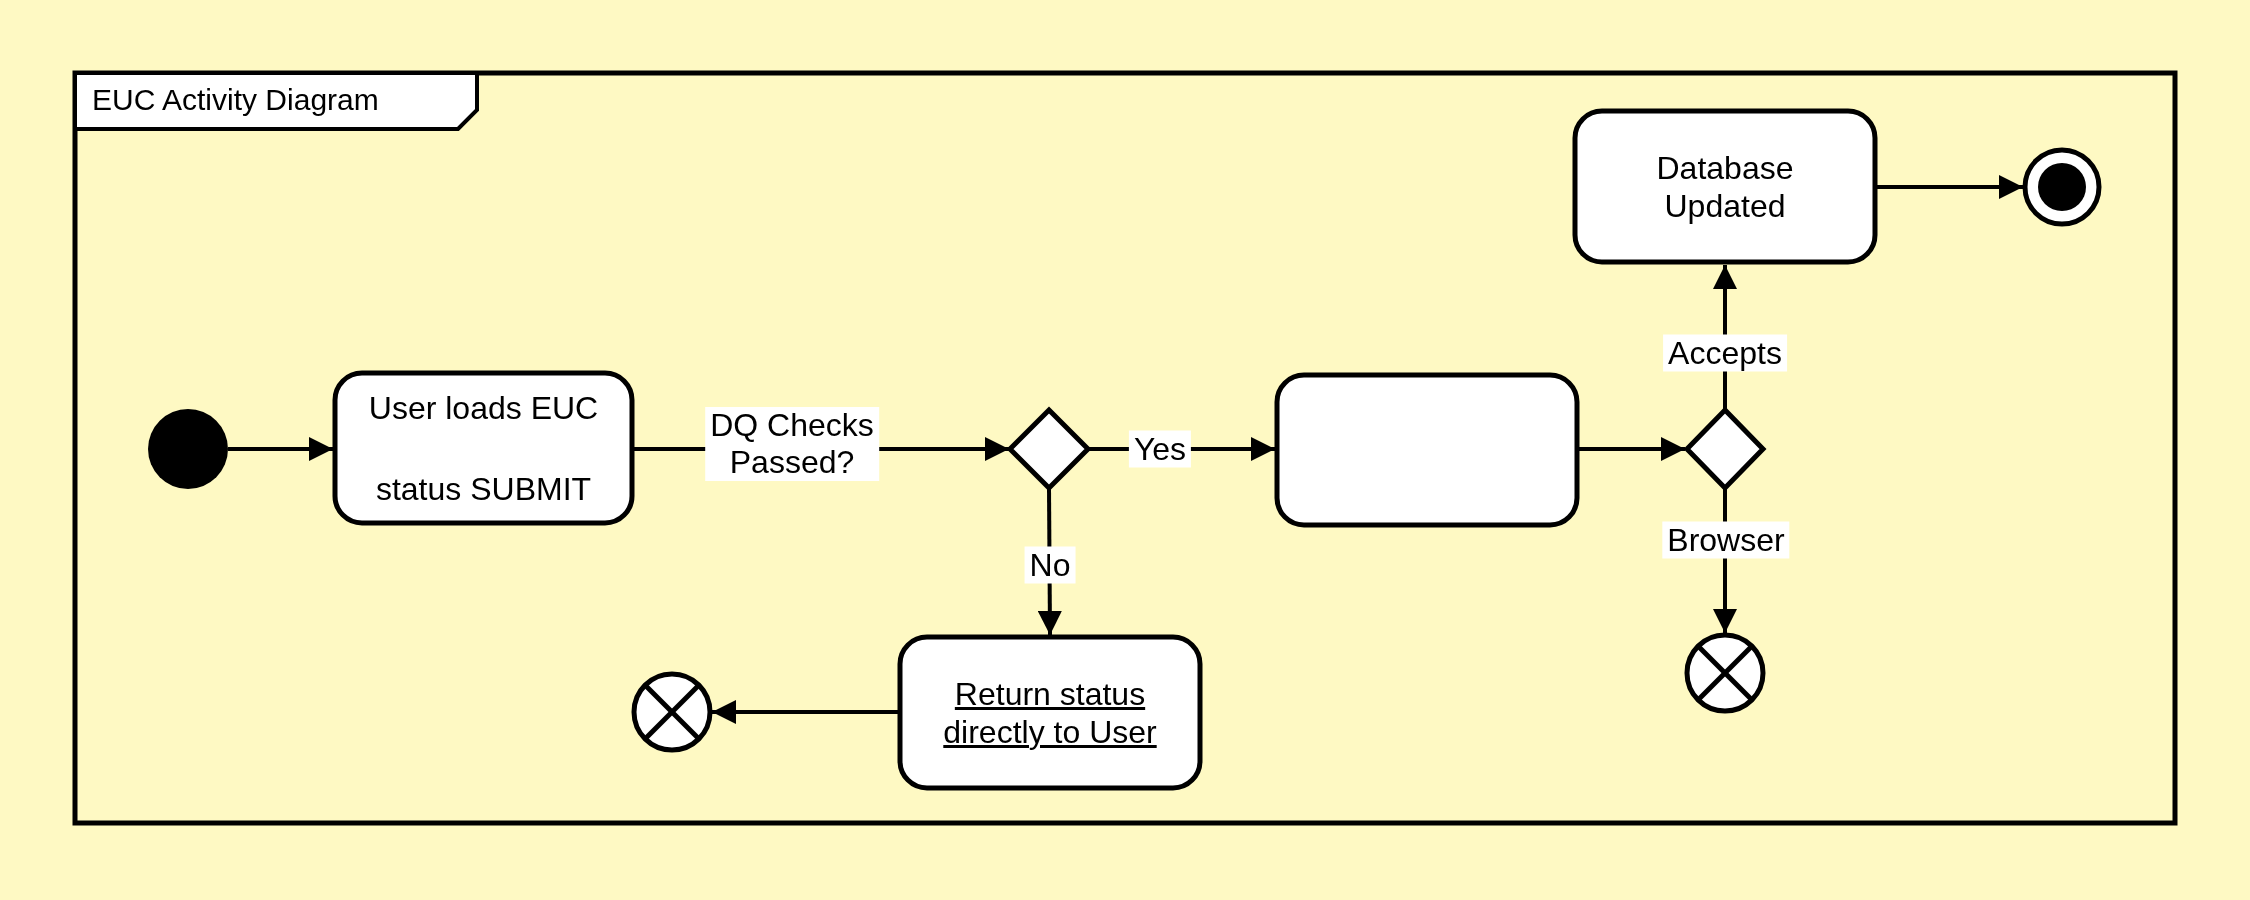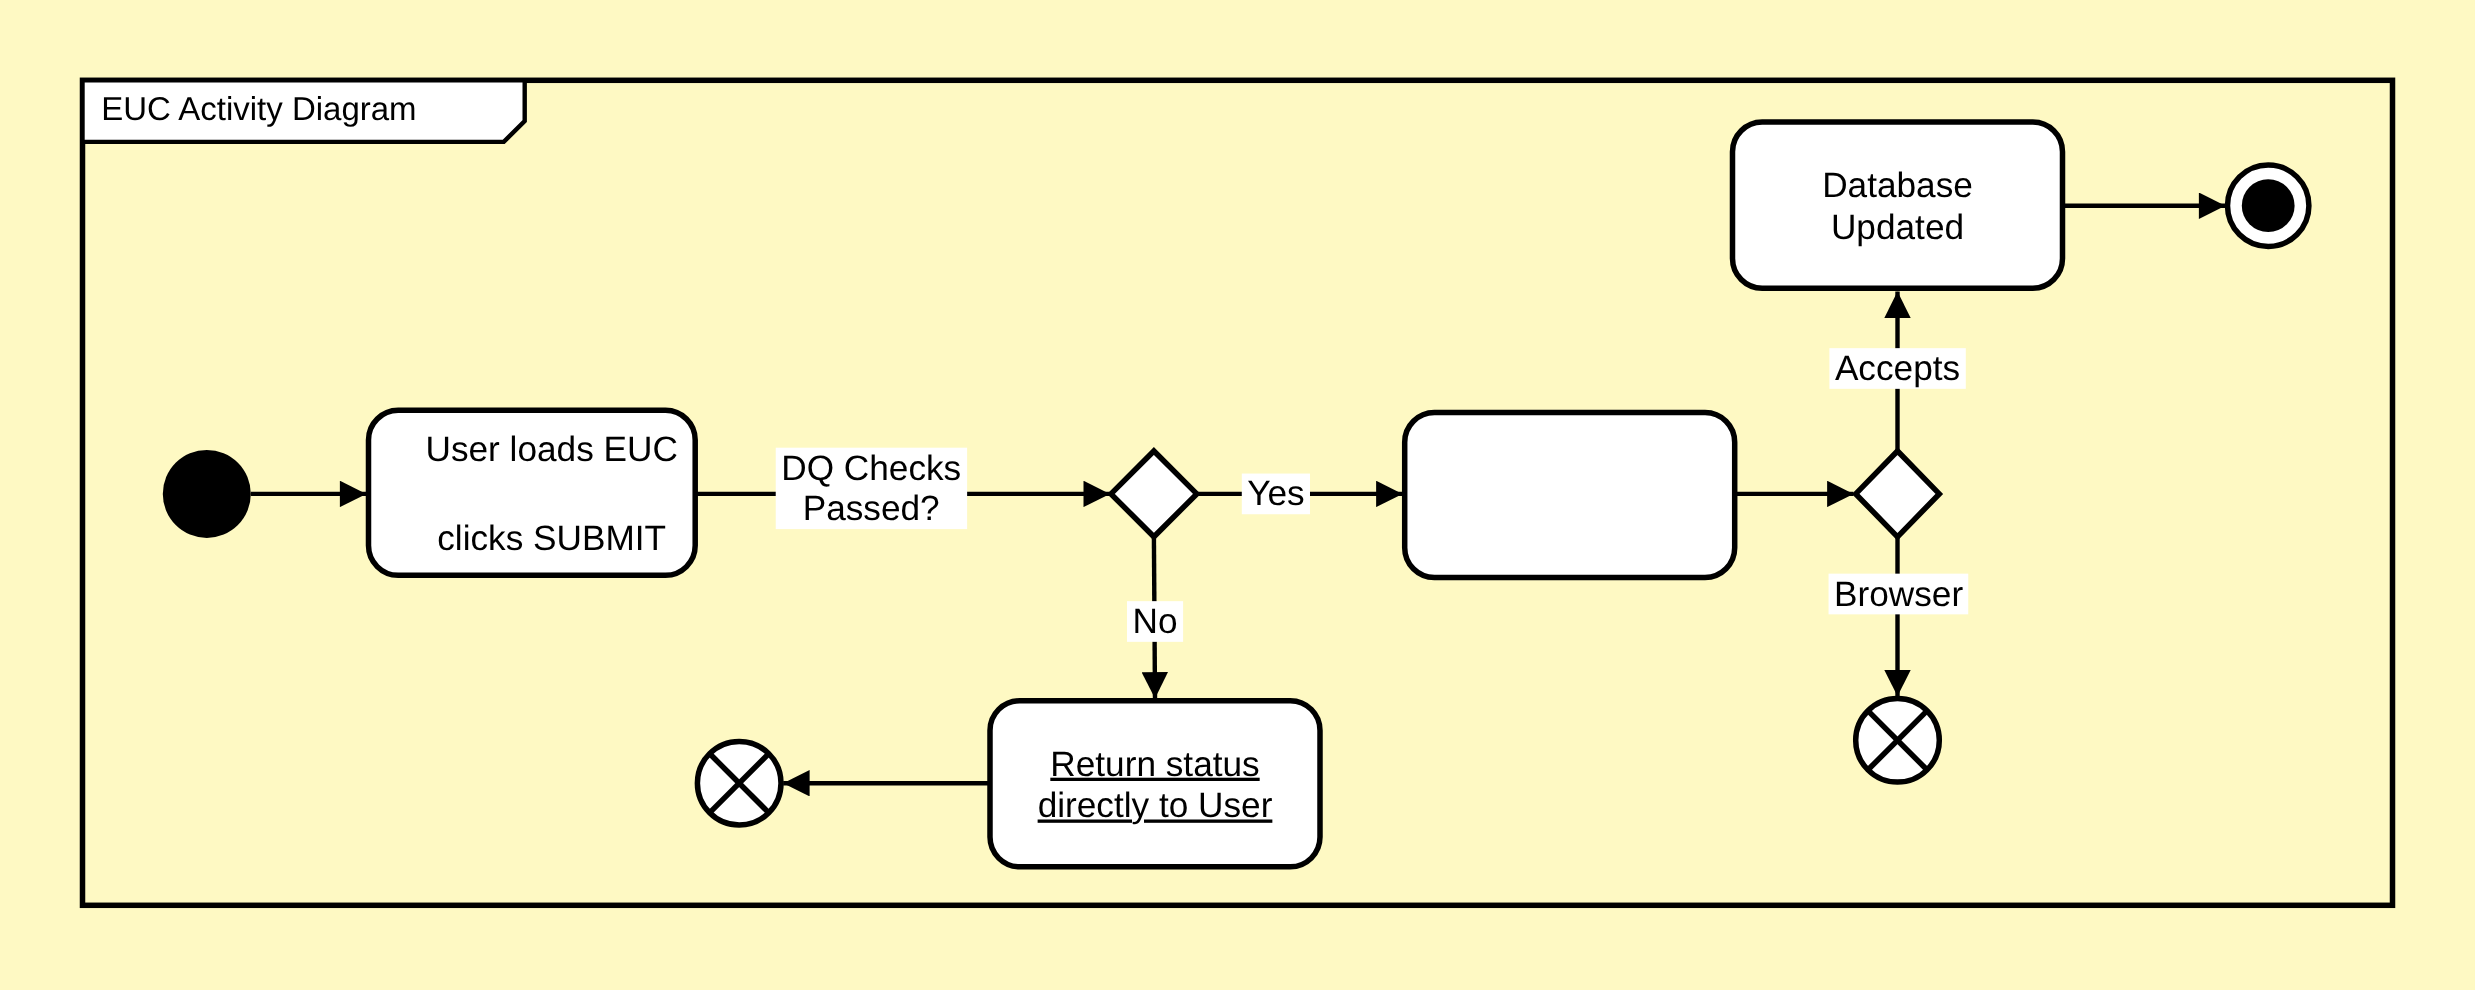--- a/index.html
+++ b/index.html
@@ -105,23 +105,23 @@
 
     <g>
       <circle cx="1725" cy="673" r="38" fill="#ffffff" stroke="#000000" stroke-width="5"></circle>
       <line x1="1698" y1="646" x2="1752" y2="700" stroke="#000000" stroke-width="5"></line>
       <line x1="1752" y1="646" x2="1698" y2="700" stroke="#000000" stroke-width="5"></line>
     </g>
   </svg>
 
   <div class="frame-title">EUC Activity Diagram</div>
 
-  <div class="node-label" style="left:353px; top:373px; width:297px; height:150px;gap:43px;">
+  <div class="node-label" style="left:335px; top:373px; width:297px; height:150px;gap:43px;">
     <span>User loads EUC</span>
-    <span>clicks SUBMIT</span>
+    <span>status SUBMIT</span>
   </div>
 
 
   <div class="node-label" style="left:1575px; top:111px; width:300px; height:151px;text-align:center;">
     <span>Database</span>
     <span>Updated</span>
   </div>
 
   <div class="node-label" style="left:900px; top:637px; width:300px; height:151px;text-decoration:underline;">
     <span>Return status</span>
@@ -130,17 +130,17 @@
 
   <div class="edge-label" style="left:792px; top:444px;">
     <span>DQ Checks</span>
     <span>Passed?</span>
   </div>
 
   <div class="edge-label" style="left:1160px; top:449px;text-align:center;">Yes</div>
 
   <div class="edge-label" style="left:1050px; top:565px;">No</div>
 
-  <div class="edge-label" style="left:1725px; top:335px;">Accepts</div>
+  <div class="edge-label" style="left:1725px; top:353px;">Accepts</div>
 
   <div class="edge-label" style="left:1726px; top:540px;">Browser</div>
 
 </div>
 
 </body></html>

